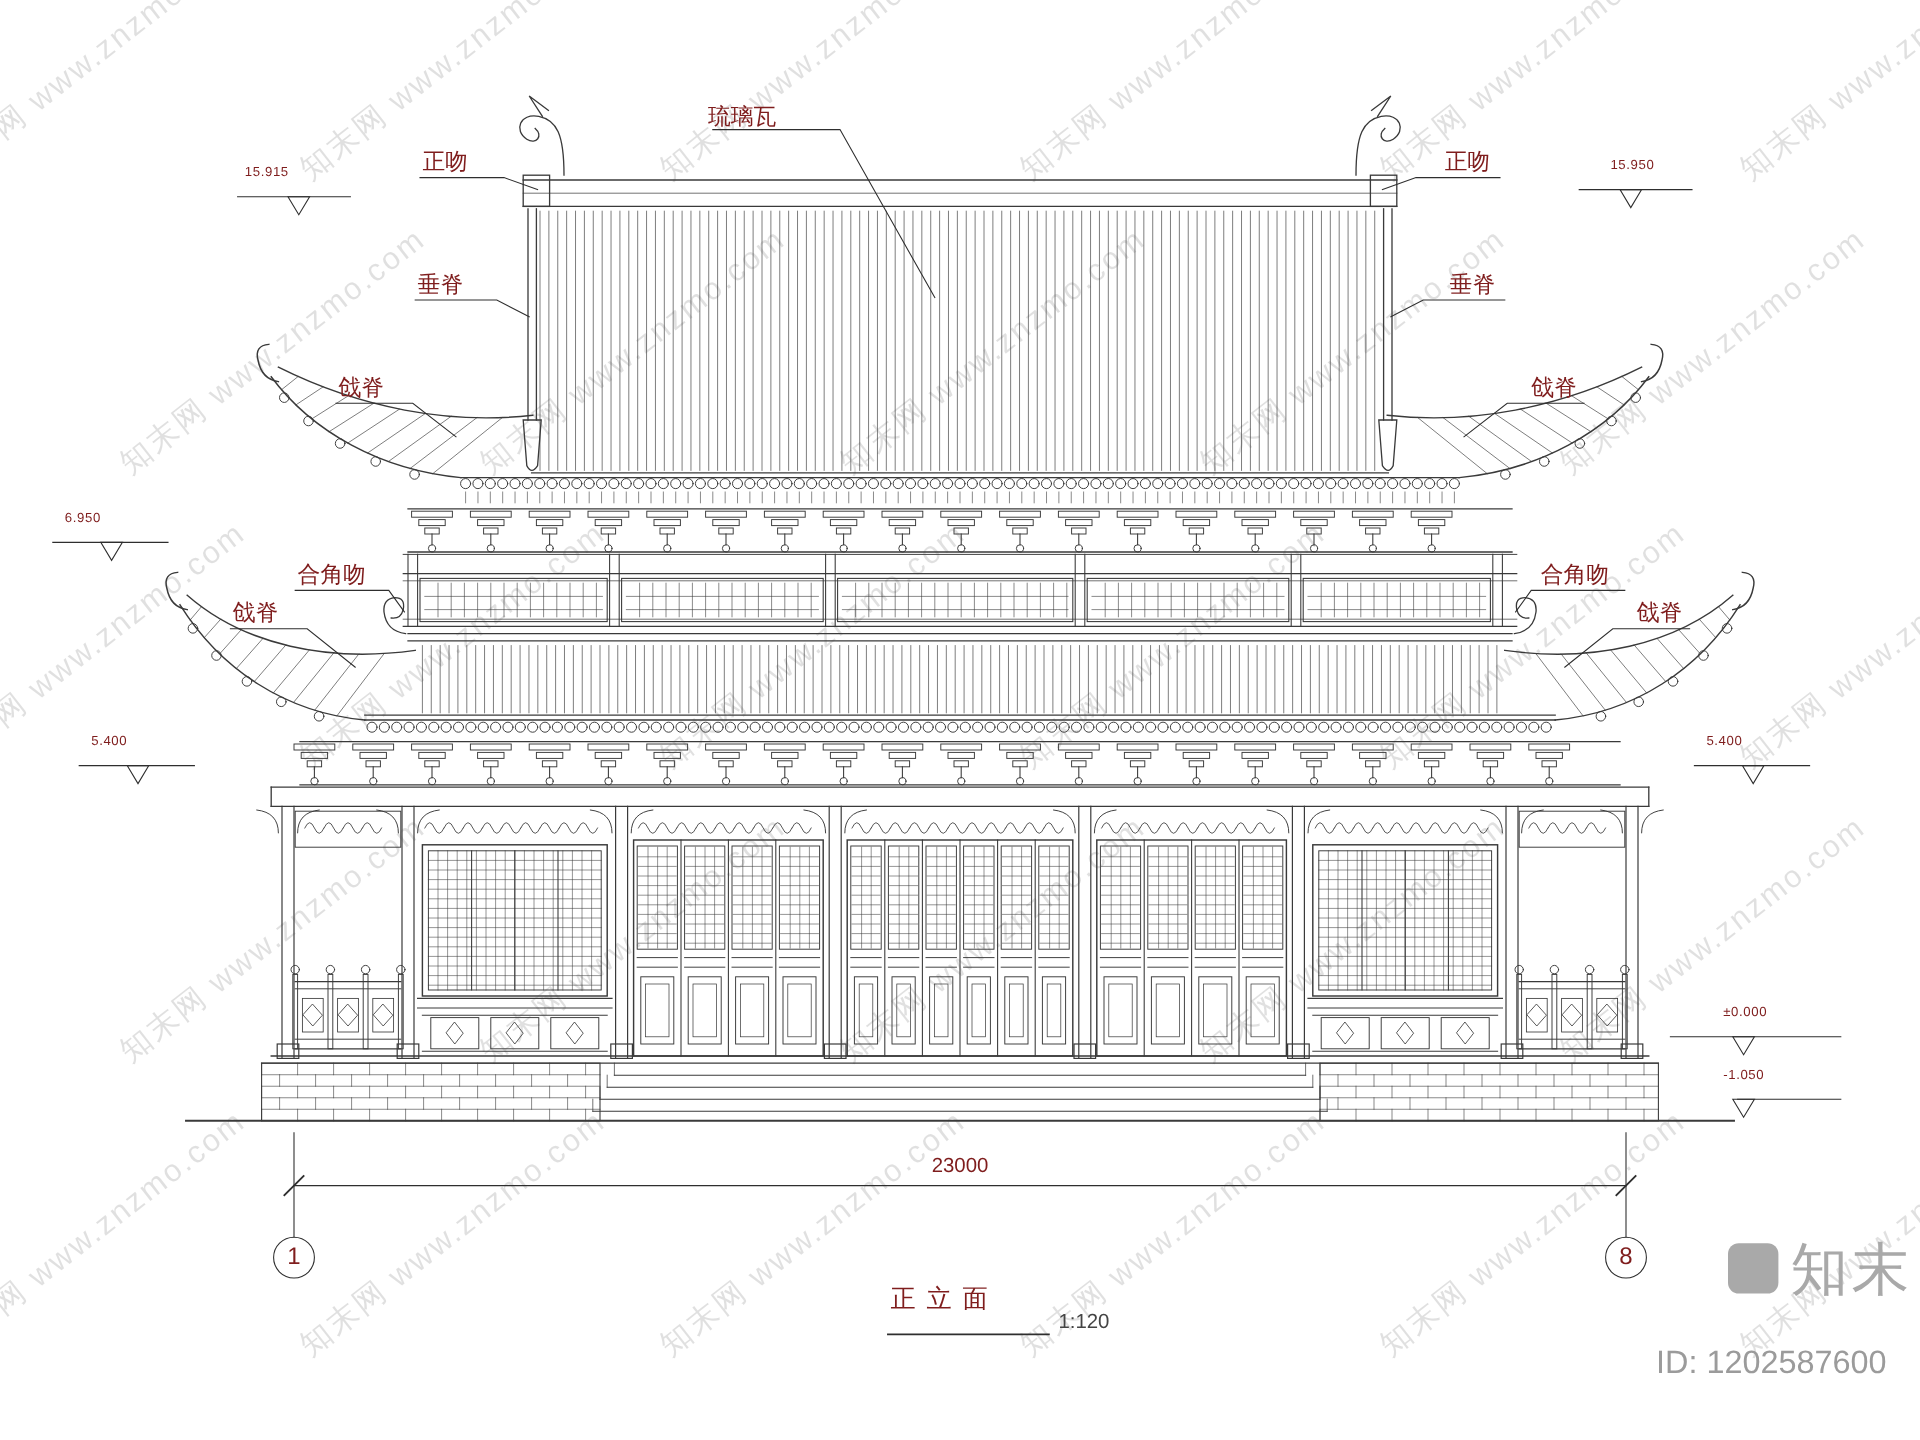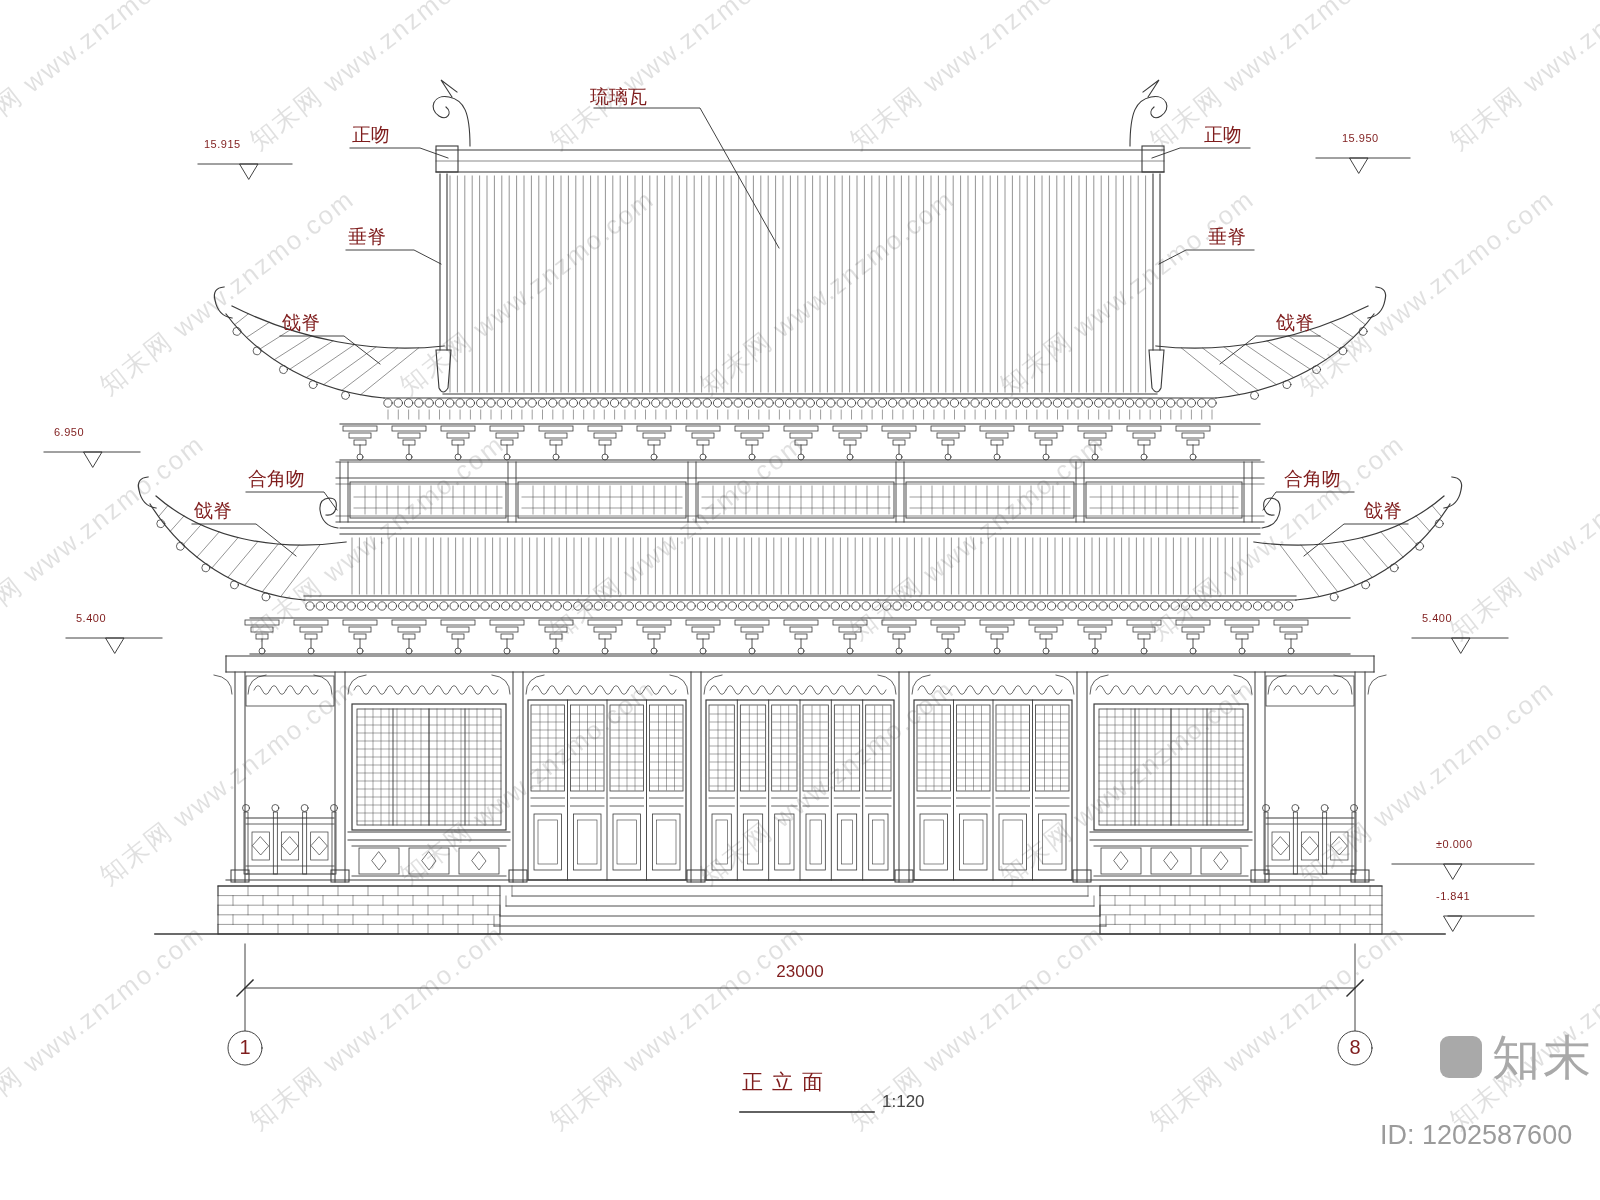--- a/index.html
+++ b/index.html
@@ -1621,21 +1621,21 @@
     <div class="txt ann" style="left:1284px;top:466px">合角吻</div>
     <div class="txt ann" style="left:194px;top:498px">戗脊</div>
     <div class="txt ann" style="left:1364px;top:498px">戗脊</div>
 
     <div class="txt lvl" style="left:204px;top:138px">15.915</div>
     <div class="txt lvl" style="left:1342px;top:132px">15.950</div>
     <div class="txt lvl" style="left:54px;top:426px">6.950</div>
     <div class="txt lvl" style="left:76px;top:612px">5.400</div>
     <div class="txt lvl" style="left:1422px;top:612px">5.400</div>
     <div class="txt lvl" style="left:1436px;top:838px">±0.000</div>
-    <div class="txt lvl" style="left:1436px;top:890px">-1.841</div>
+    <div class="txt lvl" style="left:1436px;top:890px">-1.050</div>
 
     <div class="txt dim" style="left:762px;top:962px">23000</div>
     <div class="txt bub" style="left:228px;top:1036px">1</div>
     <div class="txt bub" style="left:1338px;top:1036px">8</div>
 
     <div class="txt ttl" style="left:742px;top:1068px">正立面</div>
     <div class="txt scl" style="left:882px;top:1092px">1:120</div>
 
     <div class="logo-mark" style="left:1440px;top:1036px"></div>
     <div class="txt logo-text" style="left:1492px;top:1026px">知末</div>

